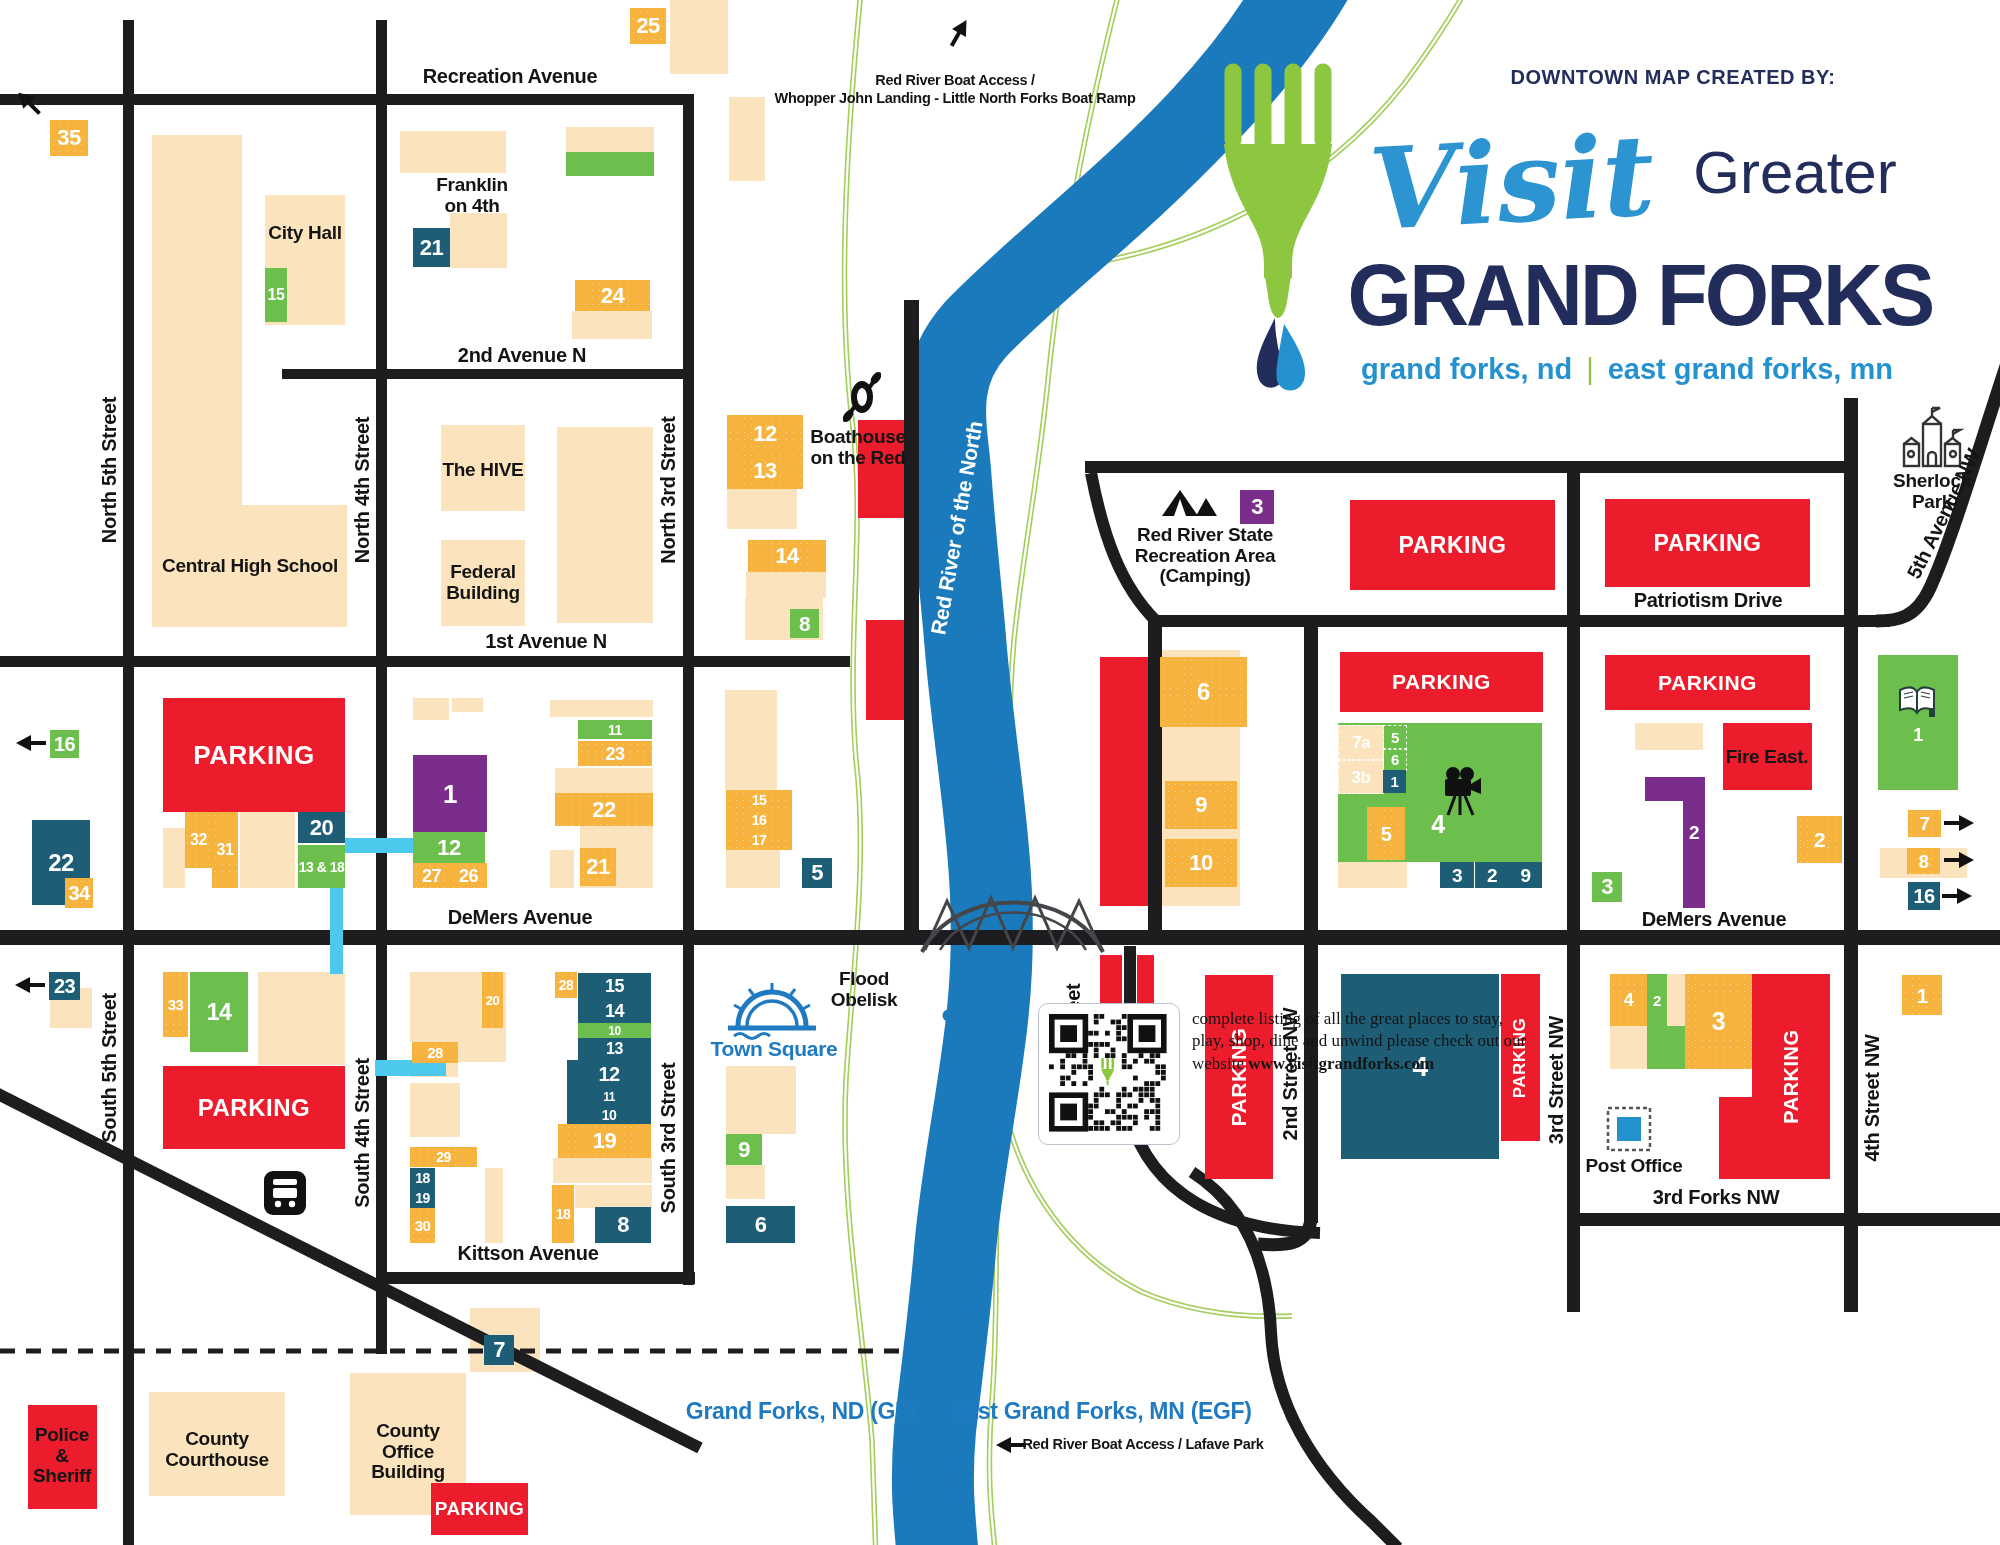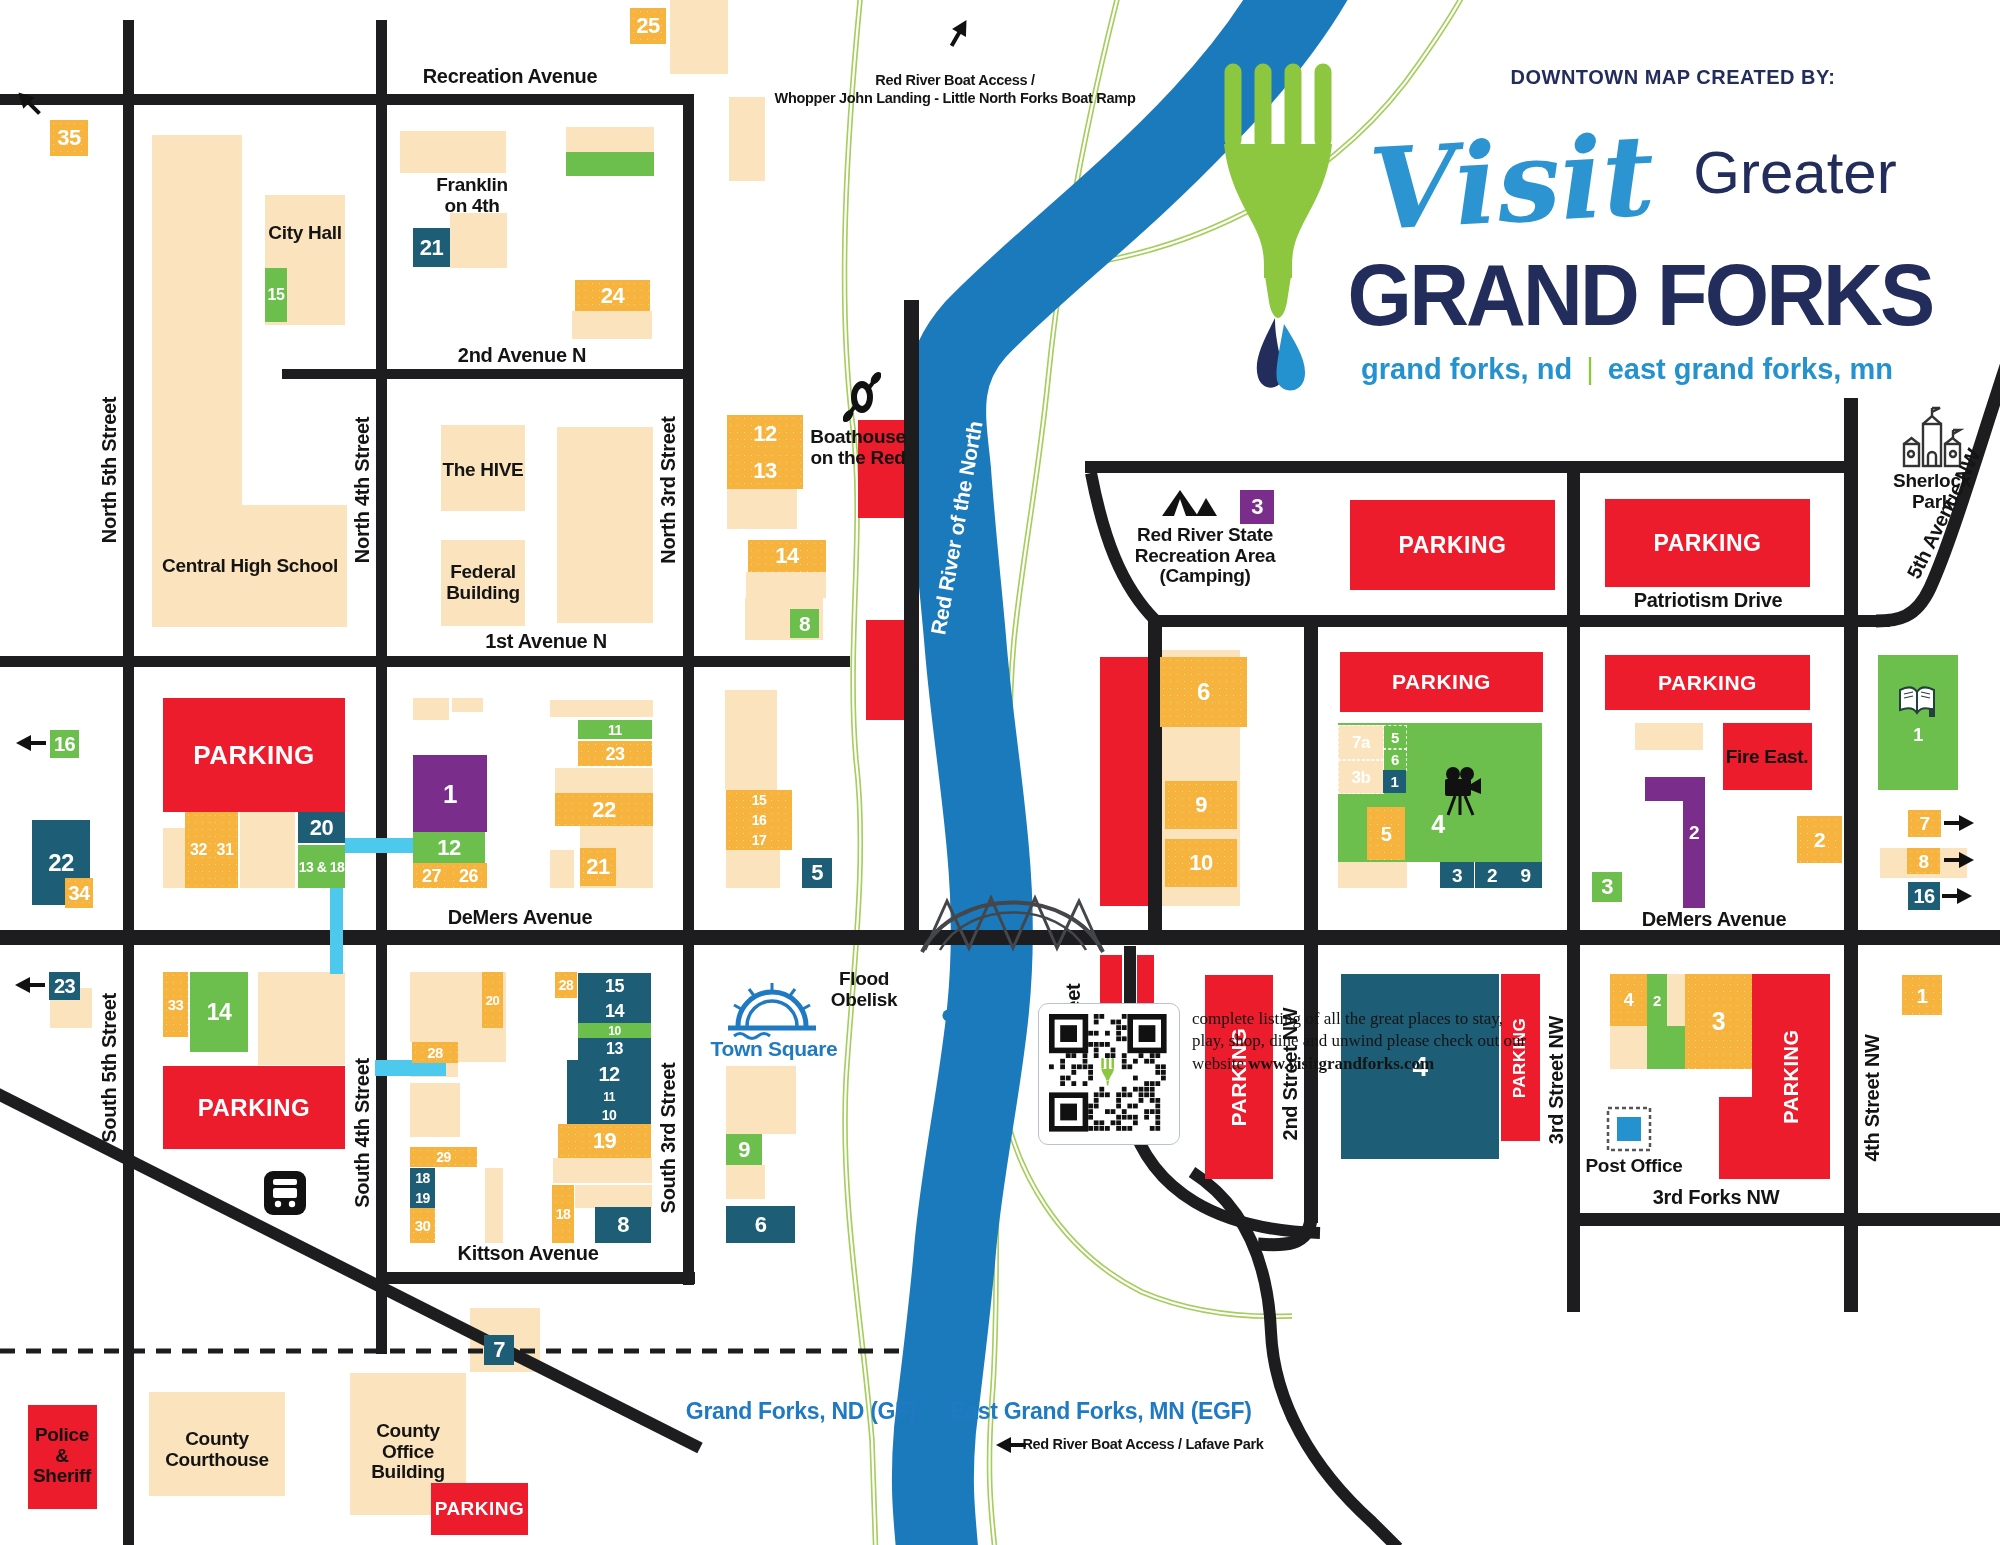--- a/index.html
+++ b/index.html
@@ -214,21 +214,21 @@
       <div class="mk g" style="left: 265px; top: 268px; width: 22px; height: 54px; position: absolute; font-size: 16px;">15</div>
       <div class="mk t" style="left: 413px; top: 228px; width: 37px; height: 39px; position: absolute; font-size: 22px;">21</div>
       <div class="mk o" style="left: 575px; top: 280px; width: 75px; height: 31px; position: absolute; font-size: 22px;">24</div>
       <div class="mk o" style="left: 727px; top: 415px; width: 76px; height: 37px; position: absolute; font-size: 22px;">12</div>
       <div class="mk o" style="left: 727px; top: 452px; width: 76px; height: 37px; position: absolute; font-size: 22px;">13</div>
       <div class="mk o" style="left: 748px; top: 540px; width: 78px; height: 32px; position: absolute; font-size: 22px;">14</div>
       <div class="mk g" style="left: 790px; top: 609px; width: 29px; height: 29px; position: absolute; font-size: 21px;">8</div>
       <div class="mk g" style="left: 50px; top: 730px; width: 29px; height: 28px; position: absolute; font-size: 20px;">16</div>
       <div class="mk t" style="left: 32px; top: 820px; width: 58px; height: 85px; position: absolute; font-size: 24px;">22</div>
       <div class="mk o" style="left: 65px; top: 878px; width: 28px; height: 30px; position: absolute; font-size: 20px;">34</div>
-      <div class="mk o" style="left: 185px; top: 812px; width: 27px; height: 76px; position: absolute; font-size: 16px;">32</div>
+      <div class="mk o" style="left: 185px; top: 812px; width: 27px; height: 56px; position: absolute; font-size: 16px;">32</div>
       <div class="mk o" style="left: 212px; top: 812px; width: 26px; height: 76px; position: absolute; font-size: 16px;">31</div>
       <div class="mk t" style="left: 298px; top: 812px; width: 47px; height: 31px; position: absolute; font-size: 22px;">20</div>
       <div class="mk g" style="left: 298px; top: 845px; width: 47px; height: 43px; position: absolute; font-size: 14px;">13 &amp; 18</div>
       <div class="mk p" style="left: 413px; top: 755px; width: 74px; height: 77px; position: absolute; font-size: 26px;">1</div>
       <div class="mk g" style="left: 413px; top: 832px; width: 72px; height: 31px; position: absolute; font-size: 22px;">12</div>
       <div class="mk o" style="left: 413px; top: 863px; width: 37px; height: 25px; position: absolute; font-size: 18px;">27</div>
       <div class="mk o" style="left: 450px; top: 863px; width: 37px; height: 25px; position: absolute; font-size: 18px;">26</div>
       <div class="mk g" style="left: 578px; top: 720px; width: 74px; height: 19px; position: absolute; font-size: 14px;">11</div>
       <div class="mk o" style="left: 578px; top: 741px; width: 74px; height: 25px; position: absolute; font-size: 18px;">23</div>
       <div class="mk o" style="left: 555px; top: 793px; width: 98px; height: 33px; position: absolute; font-size: 22px;">22</div>

